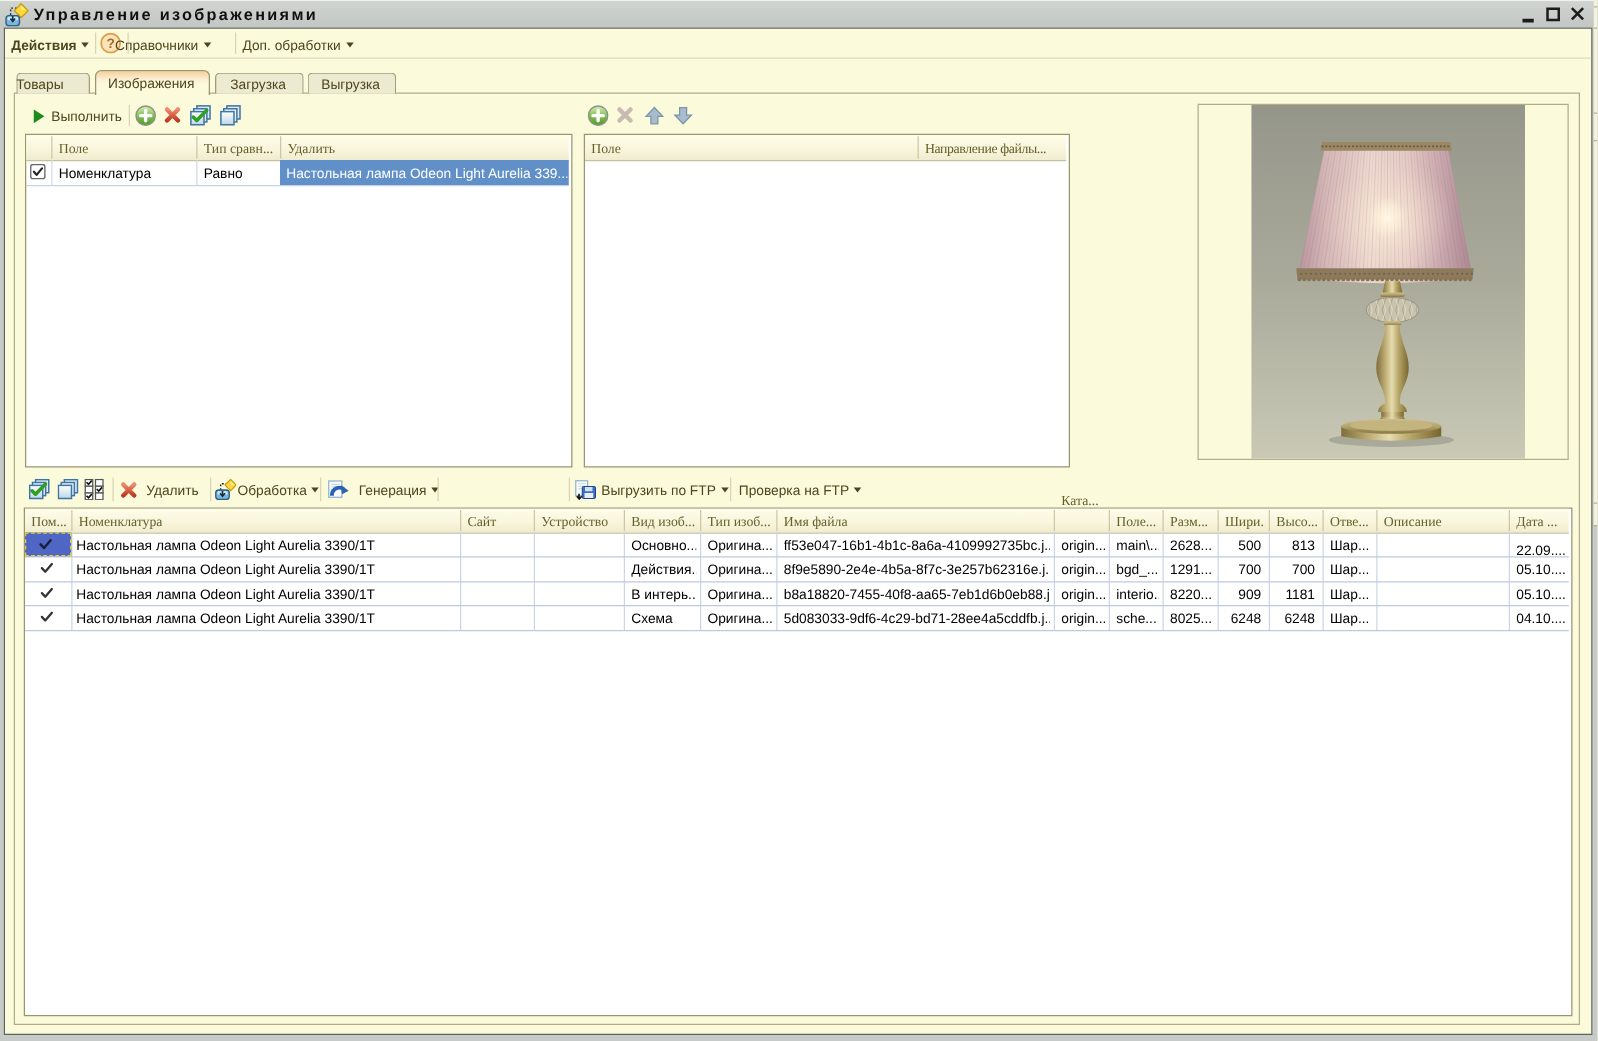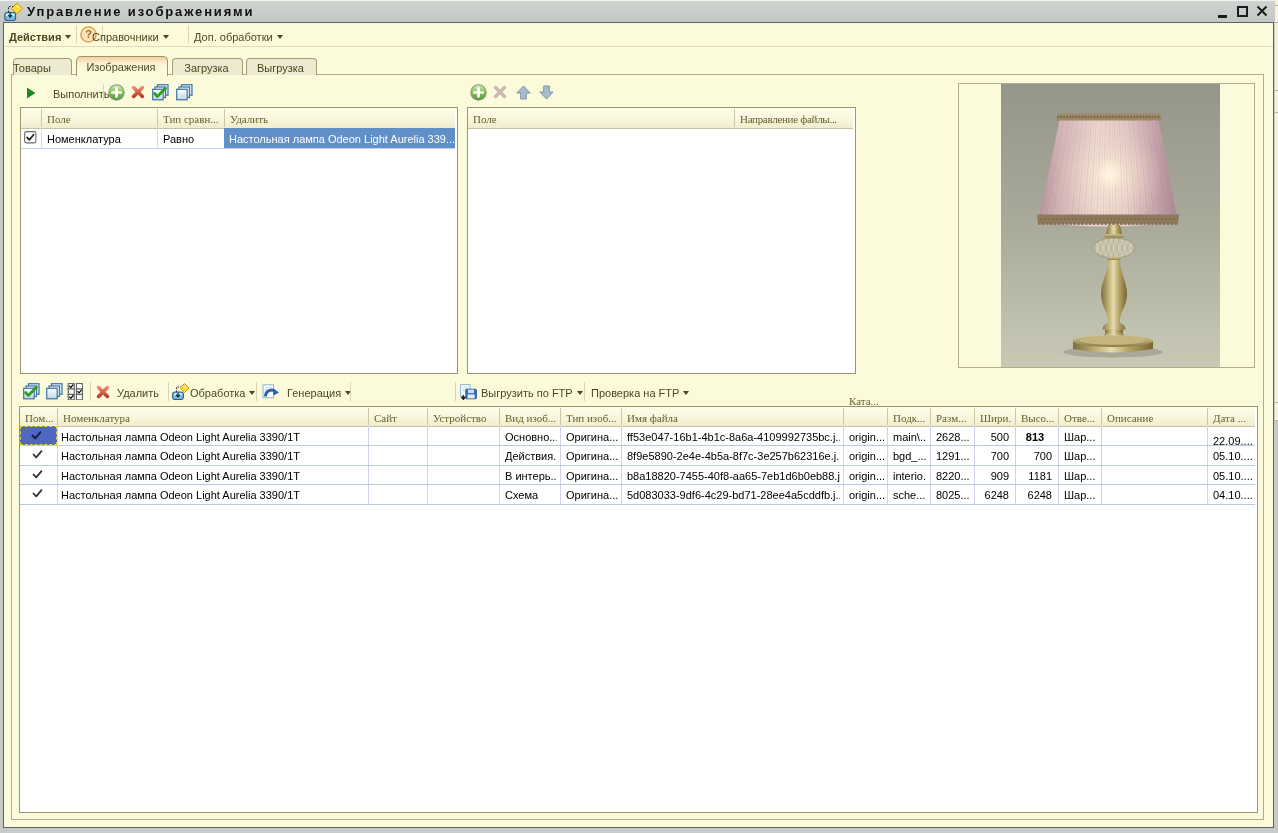--- a/index.html
+++ b/index.html
@@ -48,21 +48,21 @@
 <div class="t ol" style="left:13px;top:61px;width:57px;text-align:left;">Товары</div>
 <div class="abs" style="left:76px;top:56px;width:90px;height:19px;border:1px solid #9a9573;border-bottom:none;border-radius:5px 5px 0 0;background:linear-gradient(#f8d096,#faf0d8 35%,#fbfbdc 62%);z-index:5;"></div>
 <div class="t ol" style="left:76px;top:60px;width:90px;text-align:center;z-index:6;">Изображения</div>
 <div class="abs" style="left:172px;top:58px;width:69px;height:16px;border:1px solid #a29d78;border-bottom:none;border-radius:4px 4px 0 0;background:#edead2;"></div>
 <div class="t ol" style="left:172px;top:61px;width:69px;text-align:center;">Загрузка</div>
 <div class="abs" style="left:246px;top:58px;width:69px;height:16px;border:1px solid #a29d78;border-bottom:none;border-radius:4px 4px 0 0;background:#edead2;"></div>
 <div class="t ol" style="left:246px;top:61px;width:69px;text-align:center;">Выгрузка</div>
 <svg class="abs" style="left:26px;top:87px" width="10" height="12" viewBox="0 0 10 12">
     <polygon points="1,0.5 9.5,6 1,11.5" fill="#1d8a1d"></polygon>
   </svg>
-<div class="t ol" style="left:41px;top:87px;margin-left:12px;">Выполнить</div>
+<div class="t ol" style="left:41px;top:87px;">Выполнить</div>
 <div class="vsep" style="left:103px;top:84px;height:17px;"></div>
 <svg class="abs" style="left:108px;top:84px" width="17" height="17" viewBox="0 0 17 17">
     <linearGradient id="gpa" x1="0" y1="0" x2="0" y2="1">
       <stop offset="0" stop-color="#d8f0b4"></stop>
       <stop offset="0.45" stop-color="#8cc55e"></stop>
       <stop offset="1" stop-color="#4f9a28"></stop>
     </linearGradient>
     <circle cx="8.5" cy="8.5" r="7.7" fill="url(#gpa)" stroke="#8e9286" stroke-width="1.1"></circle>
     <path d="M8.5 4.4 V12.6 M4.4 8.5 H12.6" stroke="#fff" stroke-width="2.7" stroke-linecap="round"></path>
   </svg>
@@ -455,21 +455,21 @@
 <div class="vline" style="left:1101px;top:408px;height:17px;background:#ccc7a5;"></div>
 <div class="vline" style="left:1207px;top:408px;height:17px;background:#ccc7a5;"></div>
 <div class="t hd" style="left:25px;top:411px;width:29px;overflow:hidden;">Пом...</div>
 <div class="t hd" style="left:63px;top:411px;width:302px;overflow:hidden;">Номенклатура</div>
 <div class="t hd" style="left:374px;top:411px;width:50px;overflow:hidden;">Сайт</div>
 <div class="t hd" style="left:433px;top:411px;width:63px;overflow:hidden;">Устройство</div>
 <div class="t hd" style="left:505px;top:411px;width:52px;overflow:hidden;">Вид изоб...</div>
 <div class="t hd" style="left:566px;top:411px;width:52px;overflow:hidden;">Тип изоб...</div>
 <div class="t hd" style="left:627px;top:411px;width:213px;overflow:hidden;">Имя файла</div>
 <div class="t hd" style="left:849px;top:394px;width:35px;overflow:hidden;">Ката...</div>
-<div class="t hd" style="left:893px;top:411px;width:34px;overflow:hidden;">Подк...</div>
+<div class="t hd" style="left:893px;top:411px;width:34px;overflow:hidden;">Поле...</div>
 <div class="t hd" style="left:936px;top:411px;width:35px;overflow:hidden;">Разм...</div>
 <div class="t hd" style="left:980px;top:411px;width:32px;overflow:hidden;">Шири...</div>
 <div class="t hd" style="left:1021px;top:411px;width:34px;overflow:hidden;">Высо...</div>
 <div class="t hd" style="left:1064px;top:411px;width:34px;overflow:hidden;">Отве...</div>
 <div class="t hd" style="left:1107px;top:411px;width:97px;overflow:hidden;">Описание</div>
 <div class="t hd" style="left:1213px;top:411px;width:40px;overflow:hidden;">Дата ...</div>
 <div class="vline" style="left:57px;top:426px;height:78px;background:#ccd6e8;"></div>
 <div class="vline" style="left:368px;top:426px;height:78px;background:#ccd6e8;"></div>
 <div class="vline" style="left:427px;top:426px;height:78px;background:#ccd6e8;"></div>
 <div class="vline" style="left:499px;top:426px;height:78px;background:#ccd6e8;"></div>
@@ -492,21 +492,21 @@
     <path d="M1.5 5.5 L4.2 8.4 L9.5 2.2" fill="none" stroke="#15203a" stroke-width="2" stroke-linecap="round" stroke-linejoin="round"></path>
   </svg>
 <div class="t" style="left:61px;top:430px;width:303px;overflow:hidden;">Настольная лампа Odeon Light Aurelia 3390/1Т</div>
 <div class="t" style="left:505px;top:430px;width:52px;overflow:hidden;">Основно...</div>
 <div class="t" style="left:566px;top:430px;width:52px;overflow:hidden;">Оригина...</div>
 <div class="t" style="left:627px;top:430px;width:213px;overflow:hidden;">ff53e047-16b1-4b1c-8a6a-4109992735bc.j...</div>
 <div class="t" style="left:849px;top:430px;width:35px;overflow:hidden;">origin...</div>
 <div class="t" style="left:893px;top:430px;width:34px;overflow:hidden;">main\...</div>
 <div class="t" style="left:936px;top:430px;width:35px;overflow:hidden;">2628...</div>
 <div class="t" style="left:977px;top:430px;width:32px;overflow:hidden;text-align:right;">500</div>
-<div class="t" style="left:1018px;top:430px;width:34px;overflow:hidden;text-align:center;font-weight:bold;">813</div>
+<div class="t" style="left:1018px;top:430px;width:34px;overflow:hidden;text-align:right;">813</div>
 <div class="t" style="left:1064px;top:430px;width:34px;overflow:hidden;">Шар...</div>
 <div class="t" style="left:1213px;top:434px;width:40px;overflow:hidden;">22.09....</div>
 <svg class="abs" style="left:32px;top:449px" width="11" height="11" viewBox="0 0 11 11">
     <path d="M1.5 5.5 L4.2 8.4 L9.5 2.2" fill="none" stroke="#333" stroke-width="1.8" stroke-linecap="round" stroke-linejoin="round"></path>
   </svg>
 <div class="t" style="left:61px;top:449px;width:303px;overflow:hidden;">Настольная лампа Odeon Light Aurelia 3390/1Т</div>
 <div class="t" style="left:505px;top:449px;width:52px;overflow:hidden;">Действия...</div>
 <div class="t" style="left:566px;top:449px;width:52px;overflow:hidden;">Оригина...</div>
 <div class="t" style="left:627px;top:449px;width:213px;overflow:hidden;">8f9e5890-2e4e-4b5a-8f7c-3e257b62316e.j...</div>
 <div class="t" style="left:849px;top:449px;width:35px;overflow:hidden;">origin...</div>

